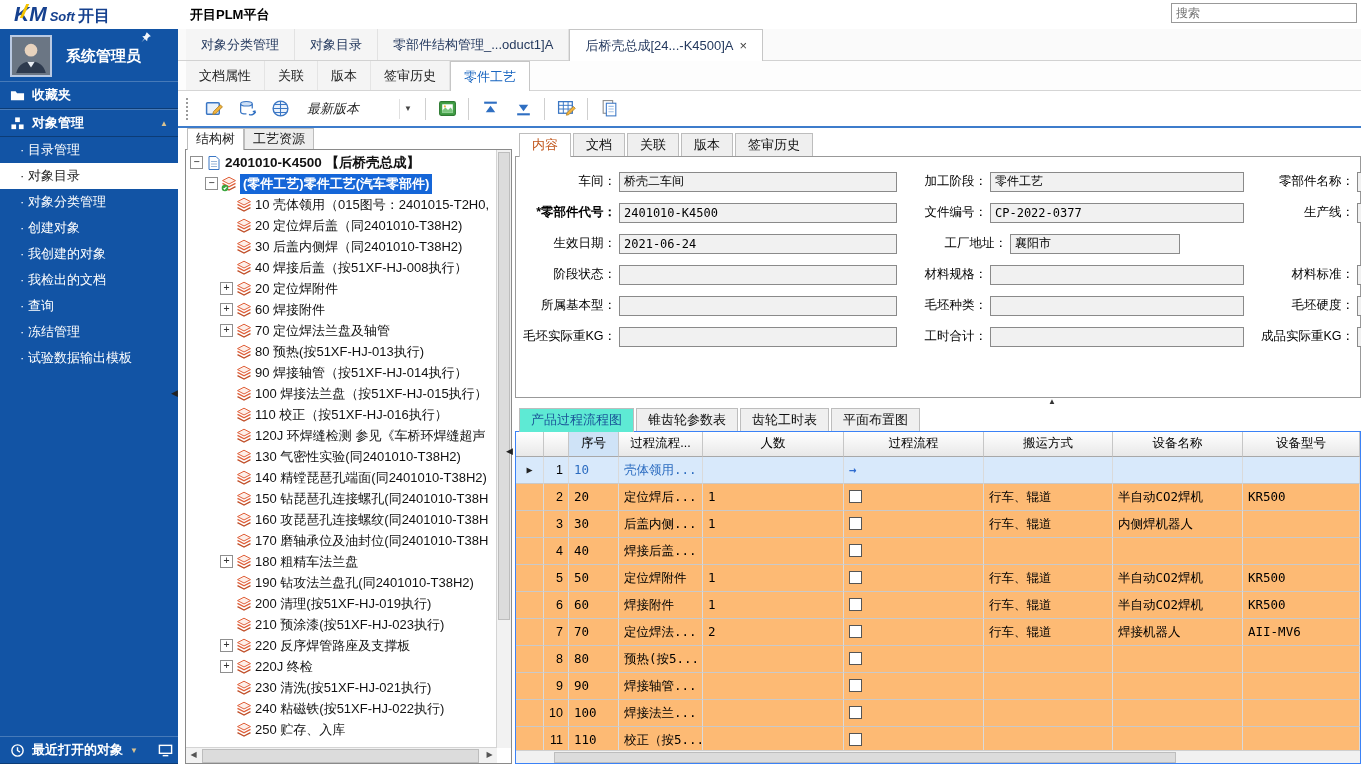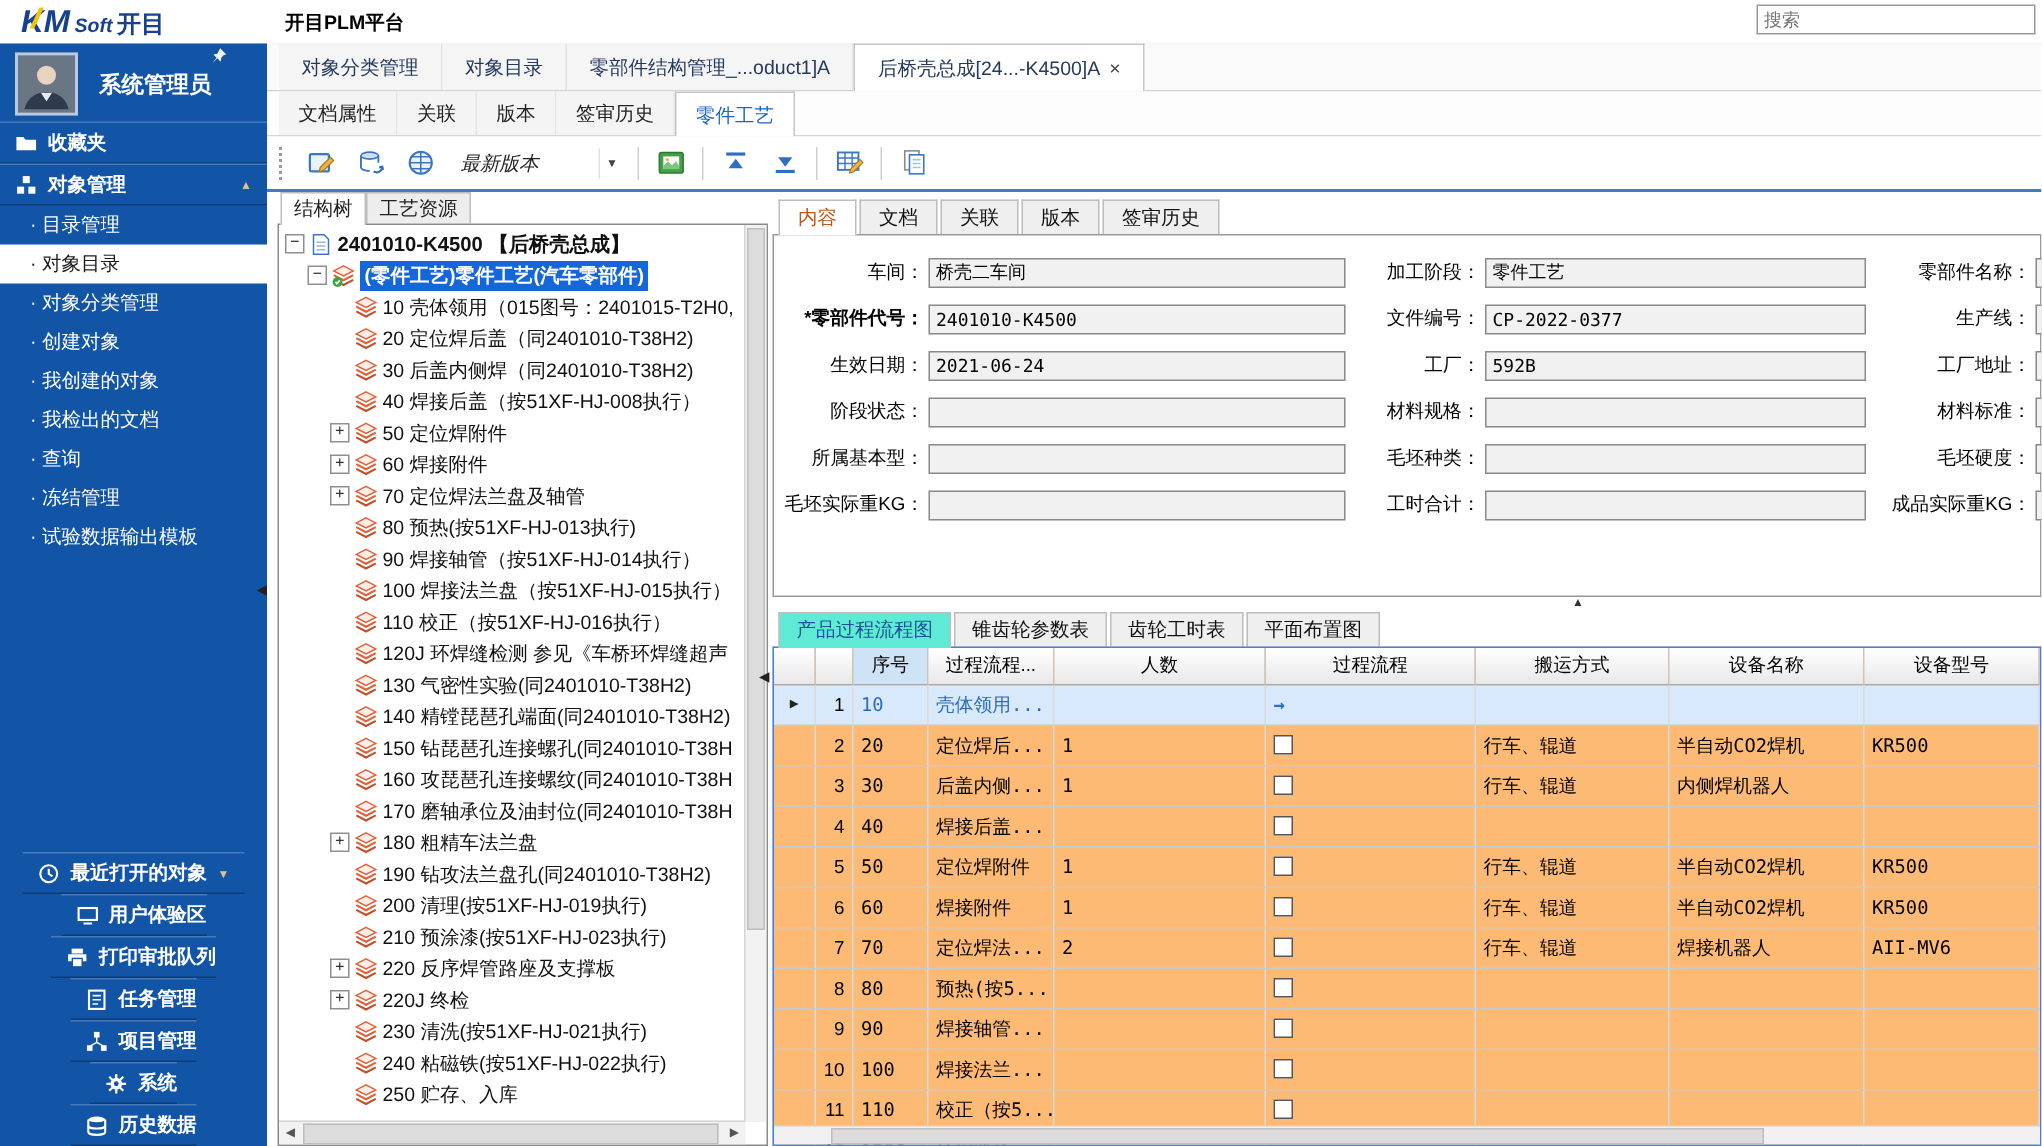--- a/index.html
+++ b/index.html
@@ -198,21 +198,21 @@
         <span class="side-label">查询</span>
       </div>
       <div class="side-item side-sub">
         <span class="side-label">冻结管理</span>
       </div>
       <div class="side-item side-sub">
         <span class="side-label">试验数据输出模板</span>
       </div>
     </div>
   <div class="side-spacer"></div>
-  <div id="side-bottom" style="display:flex;flex-direction:column;align-items:center;">
+  <div id="side-bottom" style="display:flex;flex-direction:row;">
       <div class="side-item side-header">
         <span class="side-icon">
           <svg viewBox="0 0 16 16">
             <circle cx="8" cy="8" r="6" fill="none" stroke="#fff" stroke-width="1.5"></circle>
             <path d="M8 4.5V8l2.6 1.8" fill="none" stroke="#fff" stroke-width="1.5"></path>
           </svg>
         </span>
         <span class="side-label">最近打开的对象</span>
         <span class="side-arrow">▼</span>
       </div>
@@ -455,21 +455,21 @@
             </div>
             <div class="t-row t-node" style="padding-left: 34px;">
               <span class="t-exp">+</span>
               <span class="t-icon">
                 <svg viewBox="0 0 16 16">
                   <path d="M8 1.2L14.5 4.6 8 8 1.5 4.6z" fill="#fdeee8" stroke="#e0603a"></path>
                   <path d="M1.5 7.4L8 10.8l6.5-3.4" fill="none" stroke="#e0603a" stroke-width="1.4"></path>
                   <path d="M1.5 10.6L8 14l6.5-3.4" fill="none" stroke="#c1502a" stroke-width="1.4"></path>
                 </svg>
               </span>
-              <span class="t-label">50 定位焊附件</span>
+              <span class="t-label">20 定位焊附件</span>
             </div>
             <div class="t-row t-node" style="padding-left: 34px;">
               <span class="t-exp">+</span>
               <span class="t-icon">
                 <svg viewBox="0 0 16 16">
                   <path d="M8 1.2L14.5 4.6 8 8 1.5 4.6z" fill="#fdeee8" stroke="#e0603a"></path>
                   <path d="M1.5 7.4L8 10.8l6.5-3.4" fill="none" stroke="#e0603a" stroke-width="1.4"></path>
                   <path d="M1.5 10.6L8 14l6.5-3.4" fill="none" stroke="#c1502a" stroke-width="1.4"></path>
                 </svg>
               </span>
@@ -742,24 +742,20 @@
             <div class="f-group g3">
               <label class="f-label">生产线：</label>
               <div class="f-input">桥壳二</div>
             </div>
           </div>
           <div class="f-row">
             <div class="f-group g1">
               <label class="f-label">生效日期：</label>
               <div class="f-input">2021-06-24</div>
             </div>
-            <div class="f-group g2">
-              <label class="f-label">工厂：</label>
-              <div class="f-input">592B</div>
-            </div>
             <div class="f-group g3">
               <label class="f-label">工厂地址：</label>
               <div class="f-input">襄阳市</div>
             </div>
           </div>
           <div class="f-row">
             <div class="f-group g1">
               <label class="f-label">阶段状态：</label>
               <div class="f-input"></div>
             </div>

